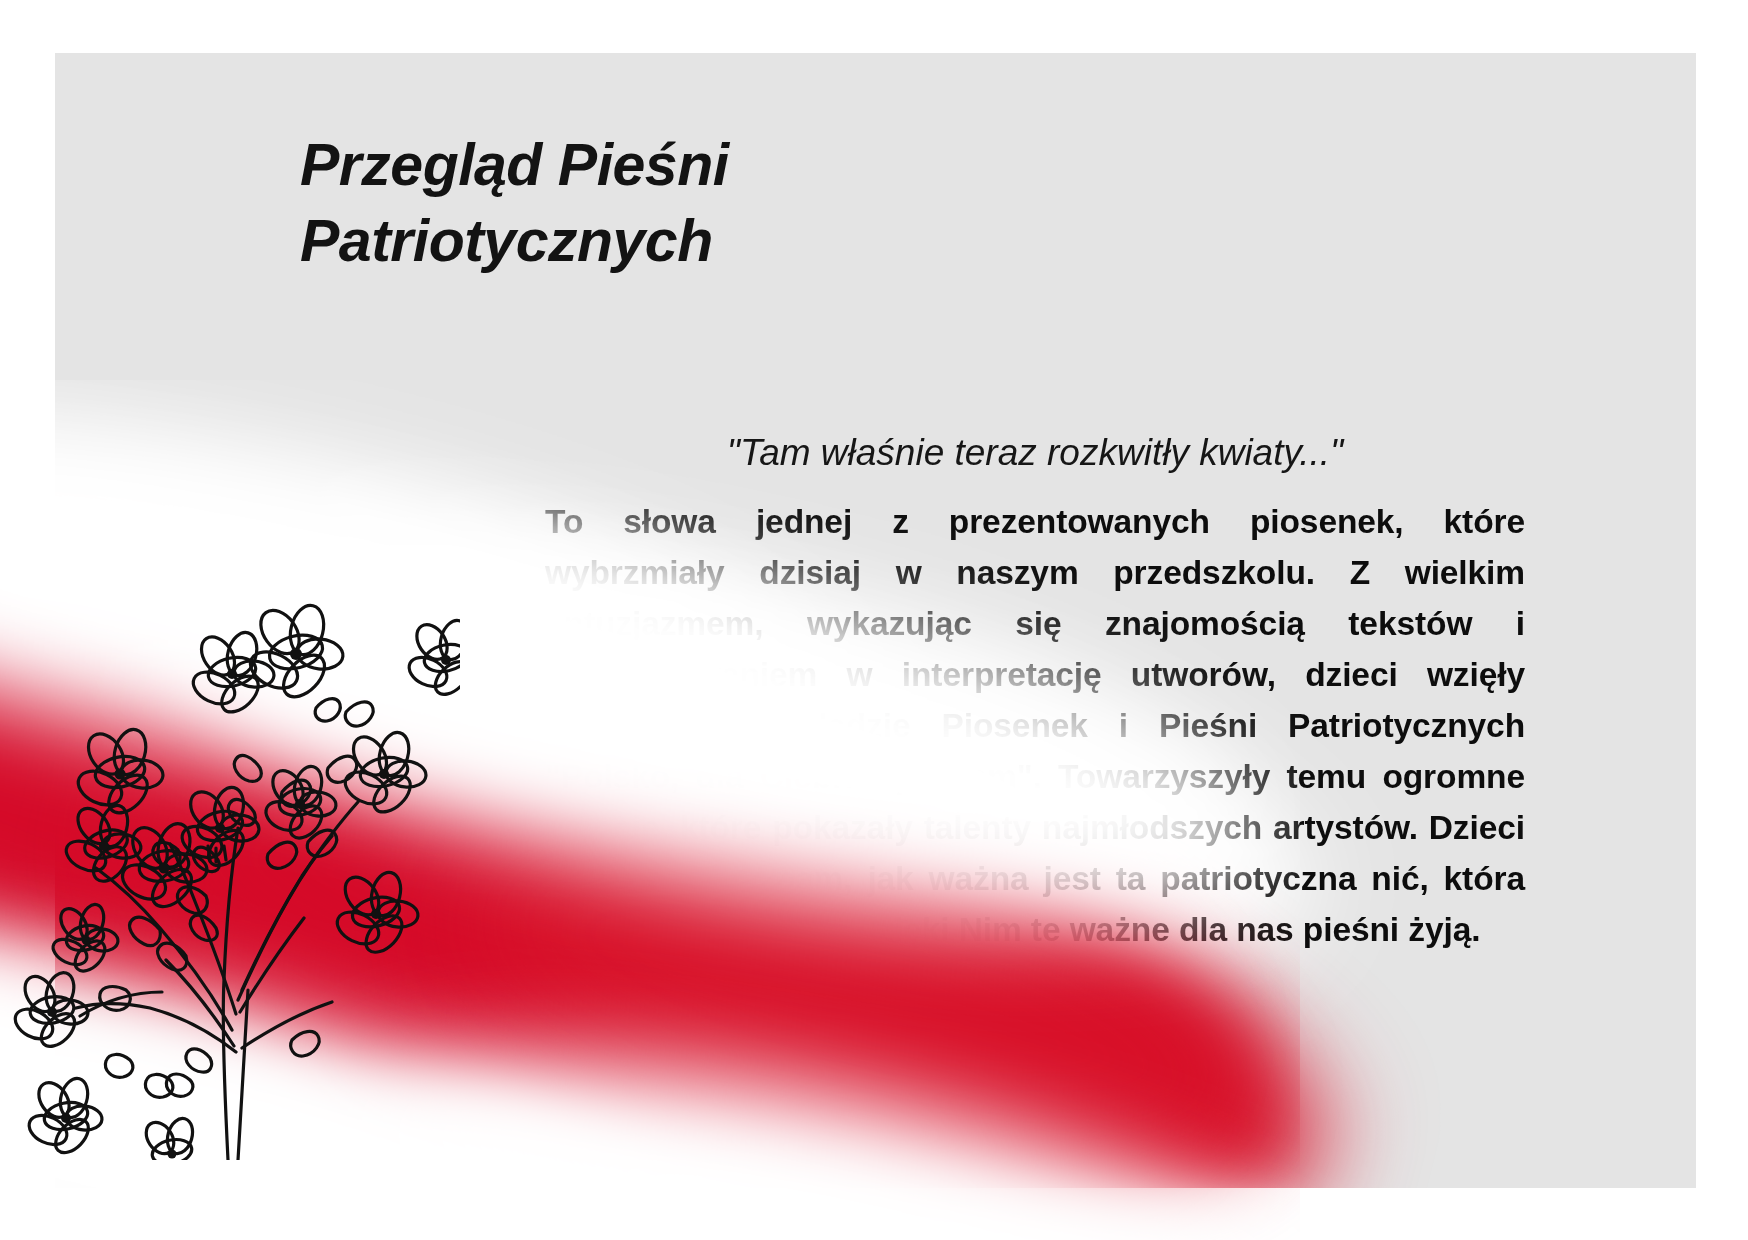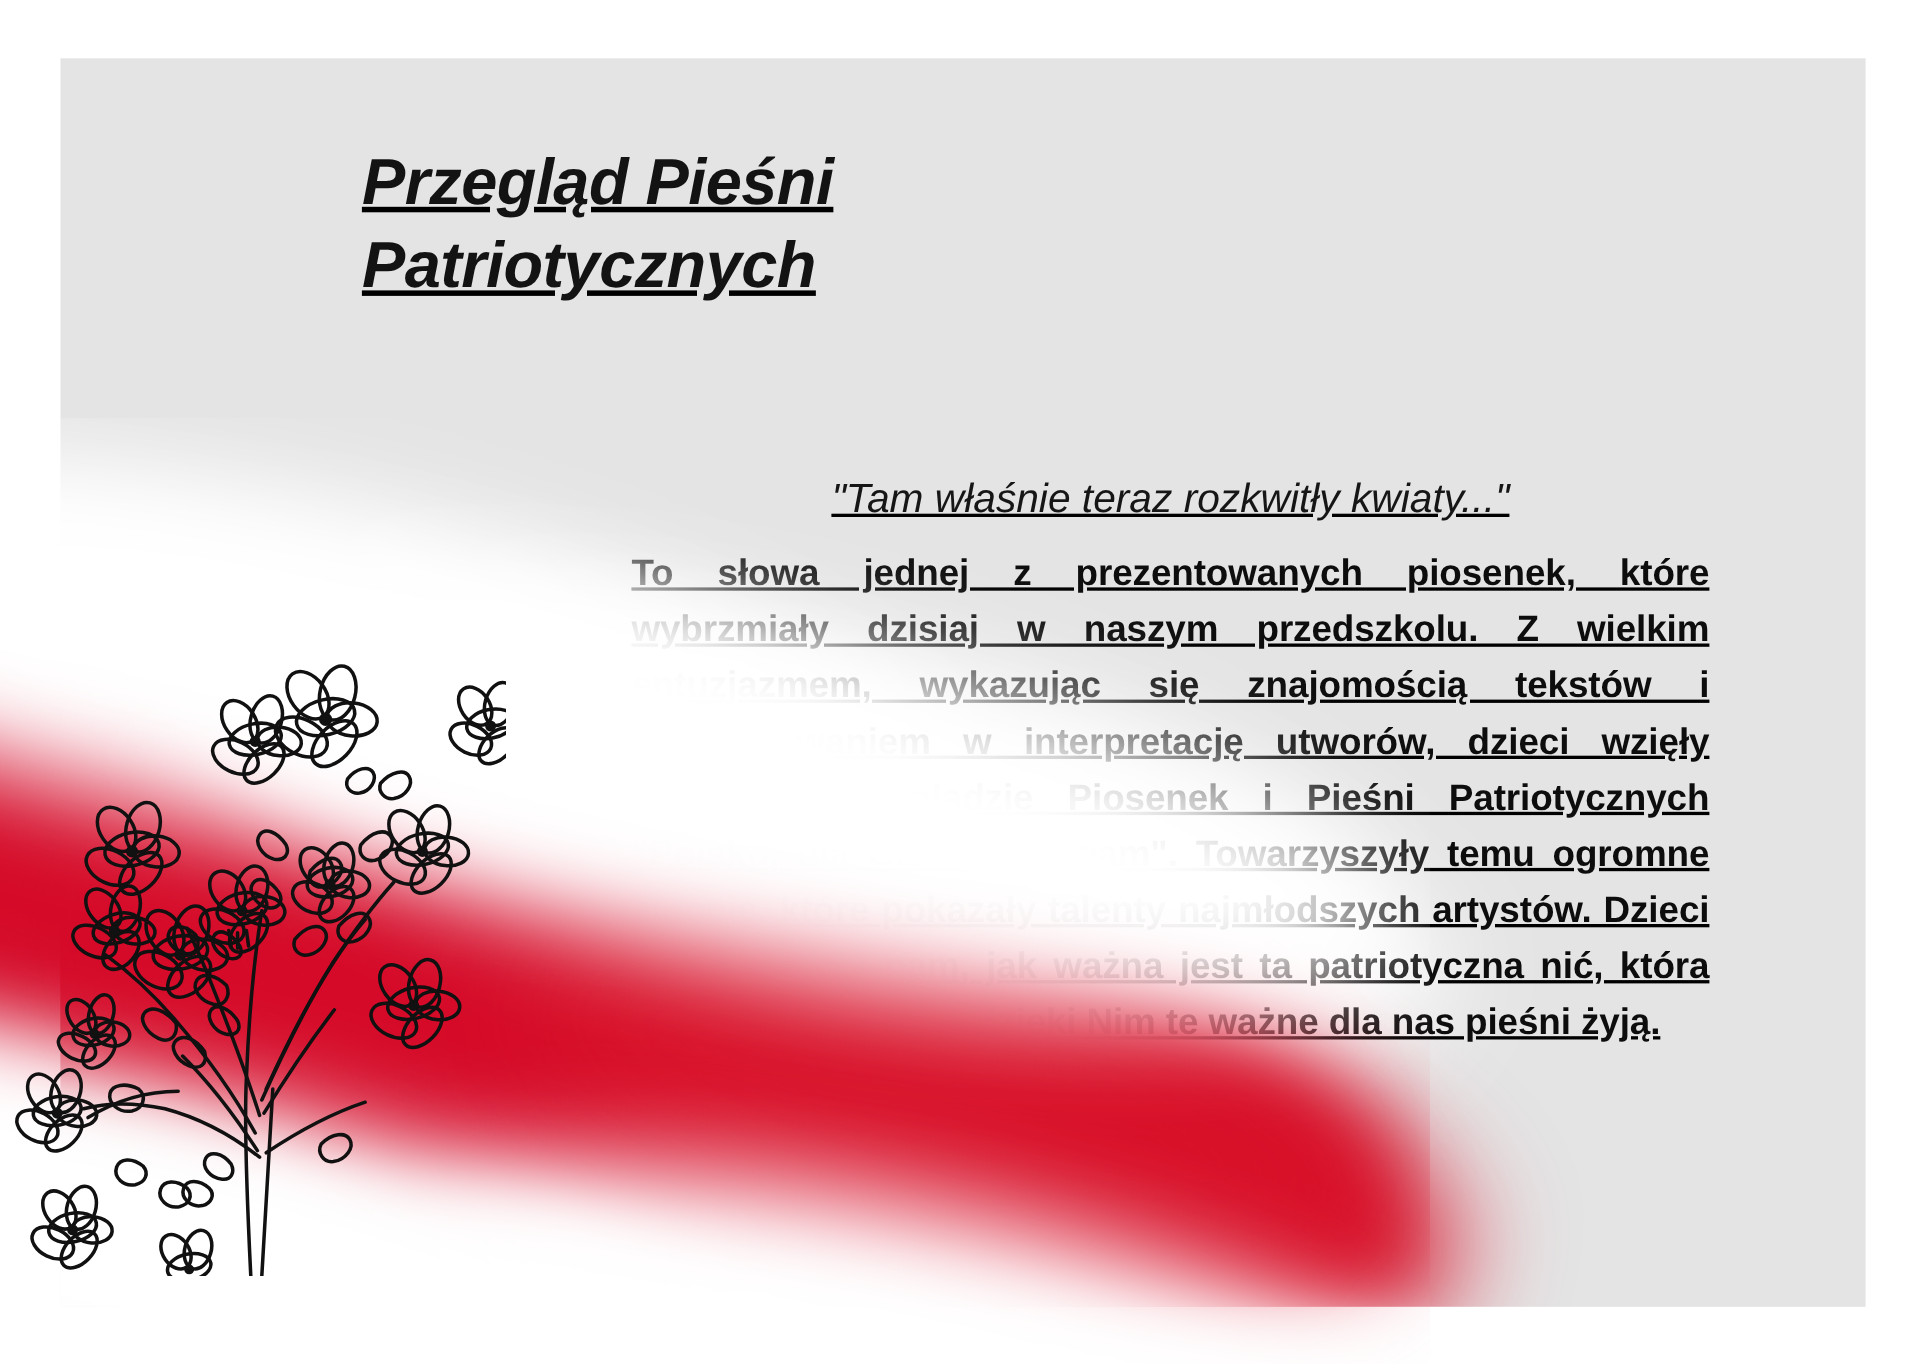--- a/index.html
+++ b/index.html
@@ -136,24 +136,23 @@
     left: 10px;
     top: 560px;
     width: 450px;
     height: 600px;
   }
   #flowers svg { display: block; width: 100%; height: 100%; }
 
   
   #content {
     position: absolute;
-    left: 519px;
+    left: 490px;
     top: 75px;
     width: 980px;
-    text-decoration: underline;
   }
 
   #title {
     font-size: 59px;
     font-weight: bold;
     font-style: italic;
     line-height: 1.28;
     color: #131313;
     letter-spacing: -0.5px;
     margin: 0 0 0 -245px;

